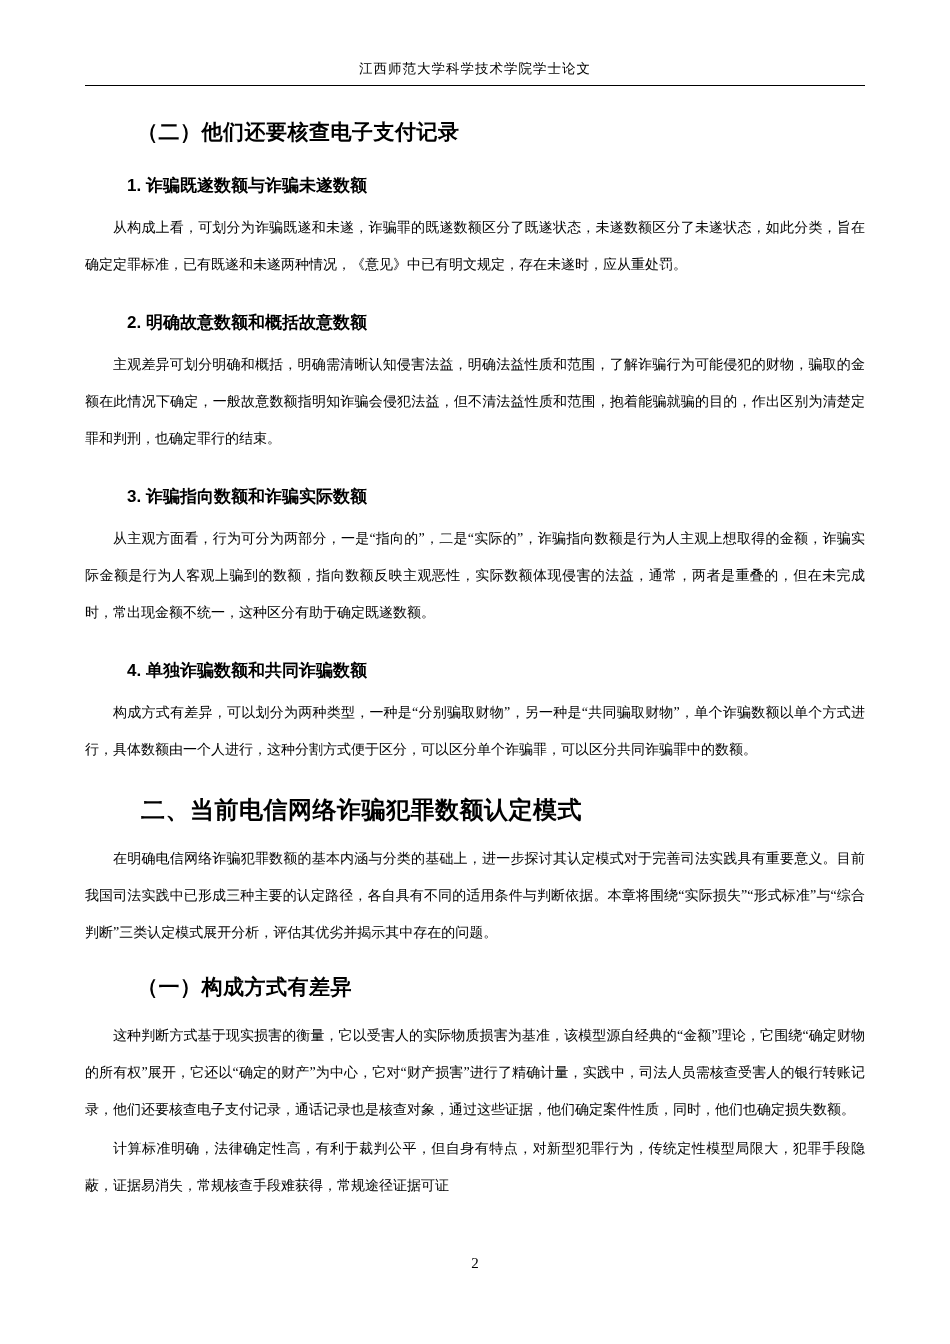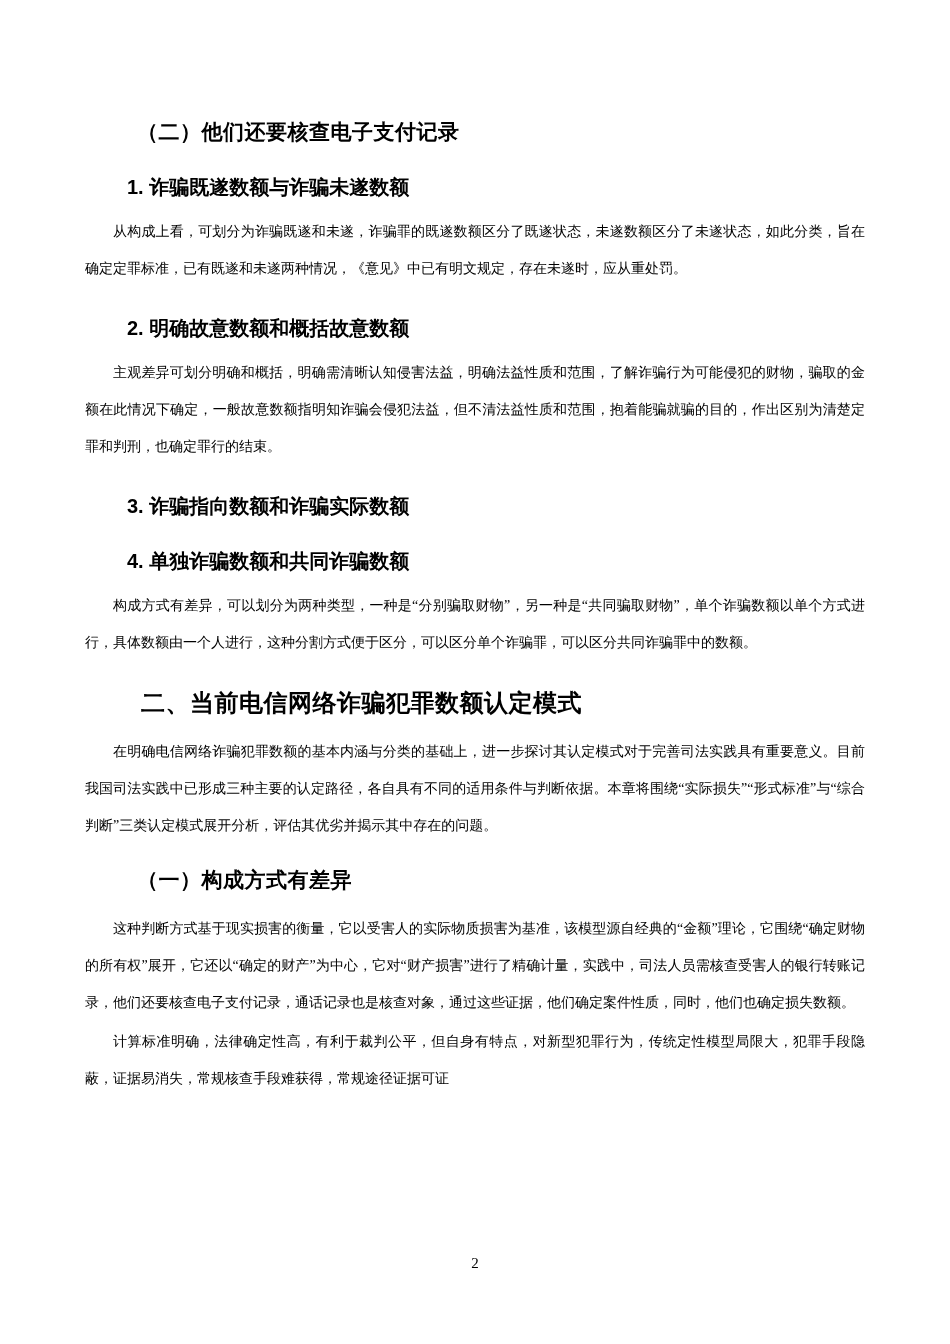--- a/index.html
+++ b/index.html
@@ -37,21 +37,21 @@
     font-family: "Liberation Sans", sans-serif;
     font-weight: bold;
     font-size: 21px;
     margin: 22px 0 16px 0;
     padding-left: 52px;
     letter-spacing: 0.5px;
   }
   .h-sub {
     font-family: "Liberation Sans", sans-serif;
     font-weight: bold;
-    font-size: 20px;
+    font-size: 17px;
     margin: 28px 0 12px 0;
     padding-left: 42px;
   }
   .h-chapter {
     font-family: "Liberation Sans", sans-serif;
     font-weight: bold;
     font-size: 24px;
     margin: 26px 0 14px 0;
     padding-left: 56px;
     letter-spacing: 0.5px;
@@ -70,32 +70,36 @@
     width: 100%;
     text-align: center;
     font-size: 15px;
   }
 </style>
 </head>
 <body>
 
 <div class="page">
 
+  <div class="doc-header">
+    <span>江西师范大学科学技术学院学士论文</span>
+  </div>
 
   <div class="content">
 
     <div class="h-section">（二）他们还要核查电子支付记录</div>
 
     <div class="h-sub">1. 诈骗既遂数额与诈骗未遂数额</div>
     <p class="para">从构成上看，可划分为诈骗既遂和未遂，诈骗罪的既遂数额区分了既遂状态，未遂数额区分了未遂状态，如此分类，旨在确定定罪标准，已有既遂和未遂两种情况，《意见》中已有明文规定，存在未遂时，应从重处罚。</p>
 
     <div class="h-sub">2. 明确故意数额和概括故意数额</div>
     <p class="para">主观差异可划分明确和概括，明确需清晰认知侵害法益，明确法益性质和范围，了解诈骗行为可能侵犯的财物，骗取的金额在此情况下确定，一般故意数额指明知诈骗会侵犯法益，但不清法益性质和范围，抱着能骗就骗的目的，作出区别为清楚定罪和判刑，也确定罪行的结束。</p>
 
     <div class="h-sub">3. 诈骗指向数额和诈骗实际数额</div>
+    <p class="para">从主观方面看，行为可分为两部分，一是“指向的”，二是“实际的”，诈骗指向数额是行为人主观上想取得的金额，诈骗实际金额是行为人客观上骗到的数额，指向数额反映主观恶性，实际数额体现侵害的法益，通常，两者是重叠的，但在未完成时，常出现金额不统一，这种区分有助于确定既遂数额。</p>
 
     <div class="h-sub">4. 单独诈骗数额和共同诈骗数额</div>
     <p class="para">构成方式有差异，可以划分为两种类型，一种是“分别骗取财物”，另一种是“共同骗取财物”，单个诈骗数额以单个方式进行，具体数额由一个人进行，这种分割方式便于区分，可以区分单个诈骗罪，可以区分共同诈骗罪中的数额。</p>
 
     <div class="h-chapter">二、当前电信网络诈骗犯罪数额认定模式</div>
     <p class="para">在明确电信网络诈骗犯罪数额的基本内涵与分类的基础上，进一步探讨其认定模式对于完善司法实践具有重要意义。目前我国司法实践中已形成三种主要的认定路径，各自具有不同的适用条件与判断依据。本章将围绕“实际损失”“形式标准”与“综合判断”三类认定模式展开分析，评估其优劣并揭示其中存在的问题。</p>
 
     <div class="h-section">（一）构成方式有差异</div>
     <p class="para">这种判断方式基于现实损害的衡量，它以受害人的实际物质损害为基准，该模型源自经典的“金额”理论，它围绕“确定财物的所有权”展开，它还以“确定的财产”为中心，它对“财产损害”进行了精确计量，实践中，司法人员需核查受害人的银行转账记录，他们还要核查电子支付记录，通话记录也是核查对象，通过这些证据，他们确定案件性质，同时，他们也确定损失数额。</p>
     <p class="para">计算标准明确，法律确定性高，有利于裁判公平，但自身有特点，对新型犯罪行为，传统定性模型局限大，犯罪手段隐蔽，证据易消失，常规核查手段难获得，常规途径证据可证</p>

